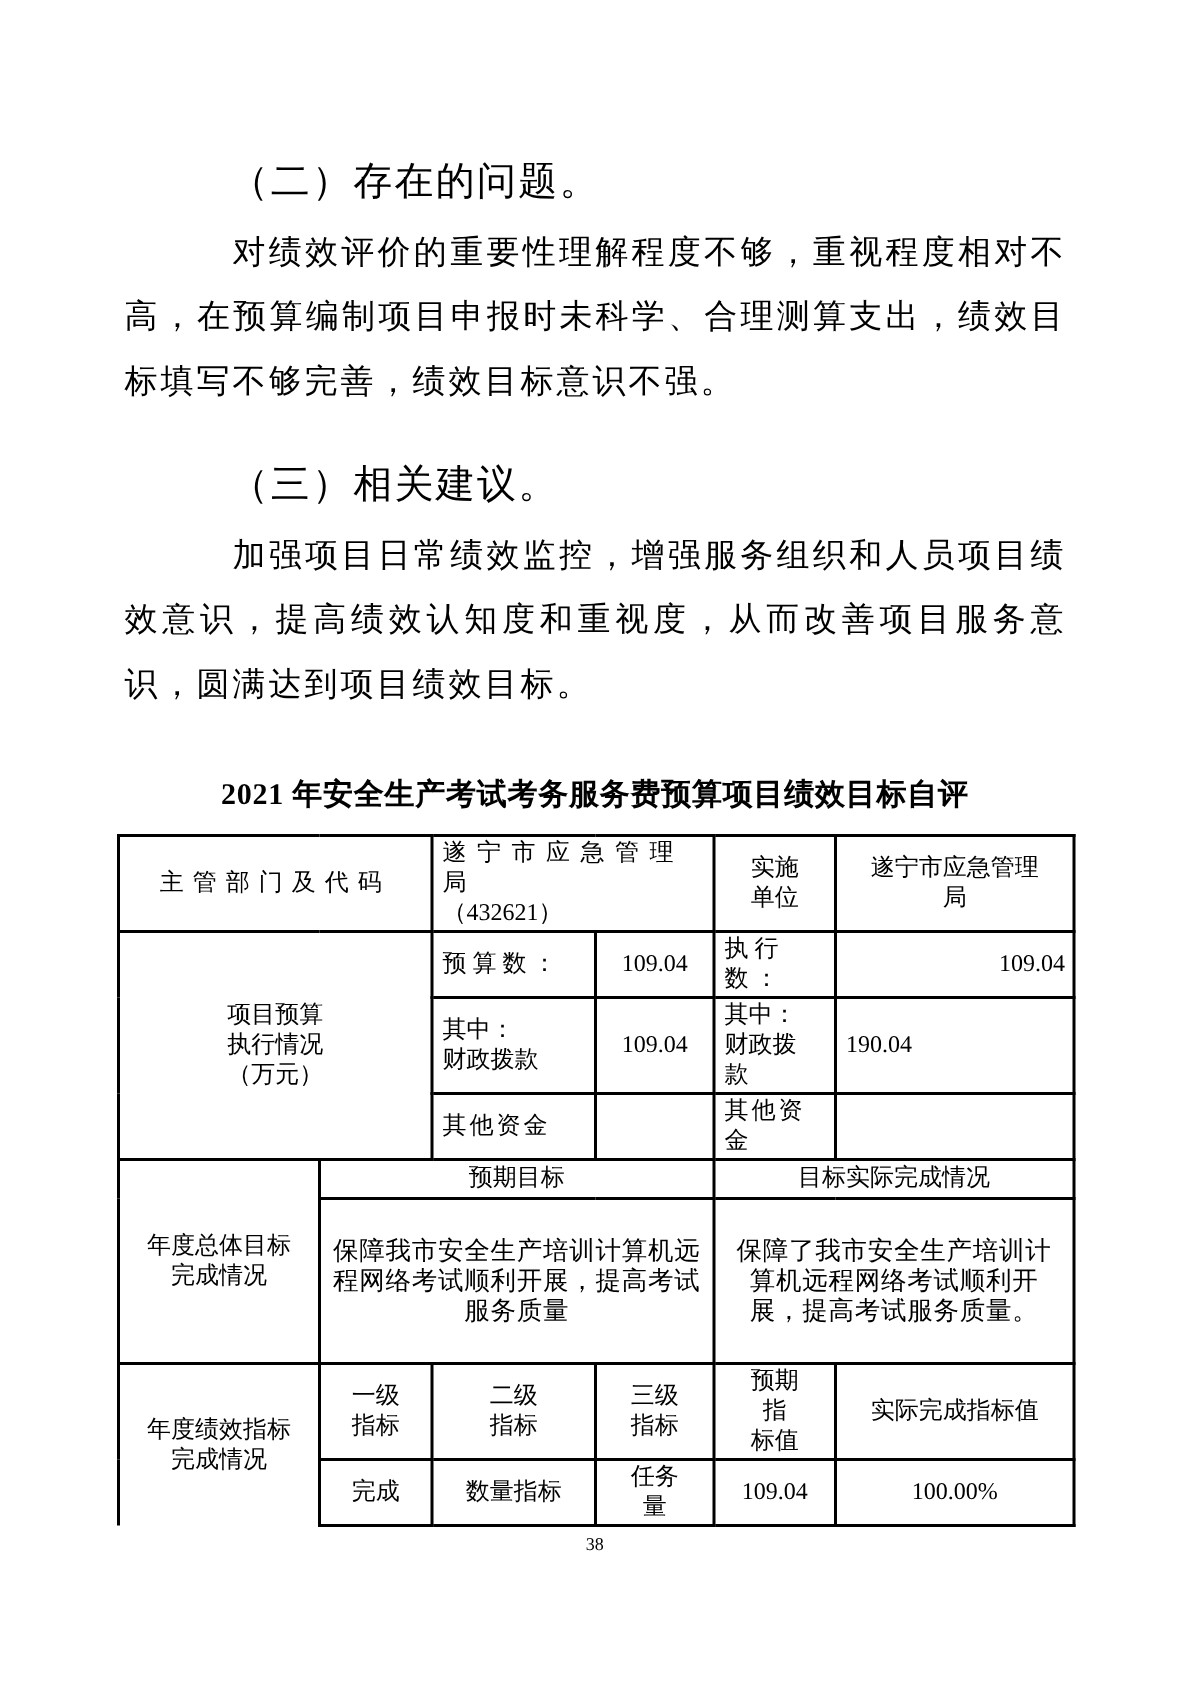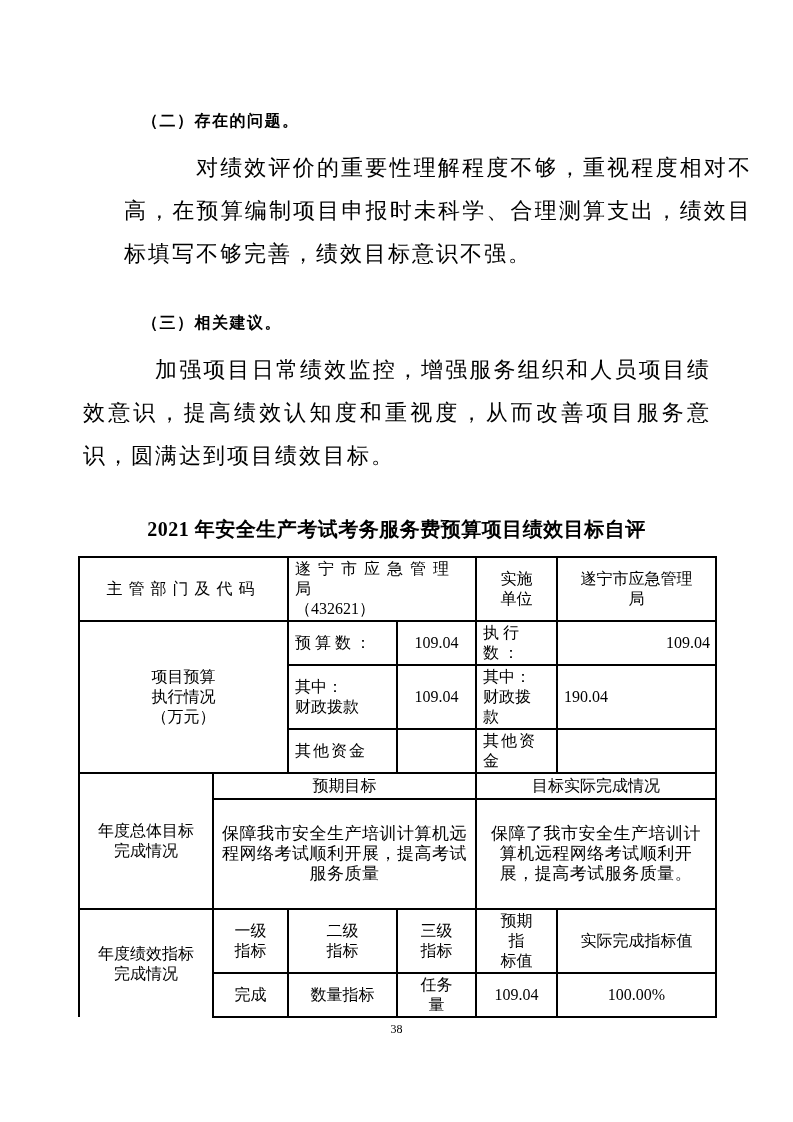--- a/index.html
+++ b/index.html
@@ -7,24 +7,24 @@
     position: relative;
     width: 793px;
     height: 1122px;
     background: #ffffff;
     color: #000000;
     font-family: "Liberation Serif", "DejaVu Serif", serif;
     overflow: hidden;
   }
   .sec-heading {
     position: absolute;
-    left: 70px;
+    left: 81px;
     width: 628px;
-    font-size: 16px;
-    font-weight: bold;
+    font-size: 26px;
+    font-weight: normal;
     letter-spacing: 1.5px;
     text-indent: 72px;
     line-height: 30px;
   }
   .para {
     position: absolute;
     left: 83px;
     width: 628px;
     font-size: 22px;
     line-height: 43px;
@@ -91,21 +91,21 @@
     font-size: 12px;
   }
 </style>
 </head>
 <body>
 
 <div class="page">
 
   <div class="sec-heading" style="top:106px;">（二）存在的问题。</div>
 
-  <div class="para" style="top:146px;margin-left:41px;">对绩效评价的重要性理解程度不够，重视程度相对不高，在预算编制项目申报时未科学、合理测算支出，绩效目标填写不够完善，绩效目标意识不强。</div>
+  <div class="para" style="top:146px;">对绩效评价的重要性理解程度不够，重视程度相对不高，在预算编制项目申报时未科学、合理测算支出，绩效目标填写不够完善，绩效目标意识不强。</div>
 
   <div class="sec-heading" style="top:308px;">（三）相关建议。</div>
 
   <div class="para" style="top:348px;">加强项目日常绩效监控，增强服务组织和人员项目绩效意识，提高绩效认知度和重视度，从而改善项目服务意识，圆满达到项目绩效目标。</div>
 
   <div class="tbl-title">2021 年安全生产考试考务服务费预算项目绩效目标自评</div>
 
   <table class="main">
     <colgroup>
       <col style="width:134px">

